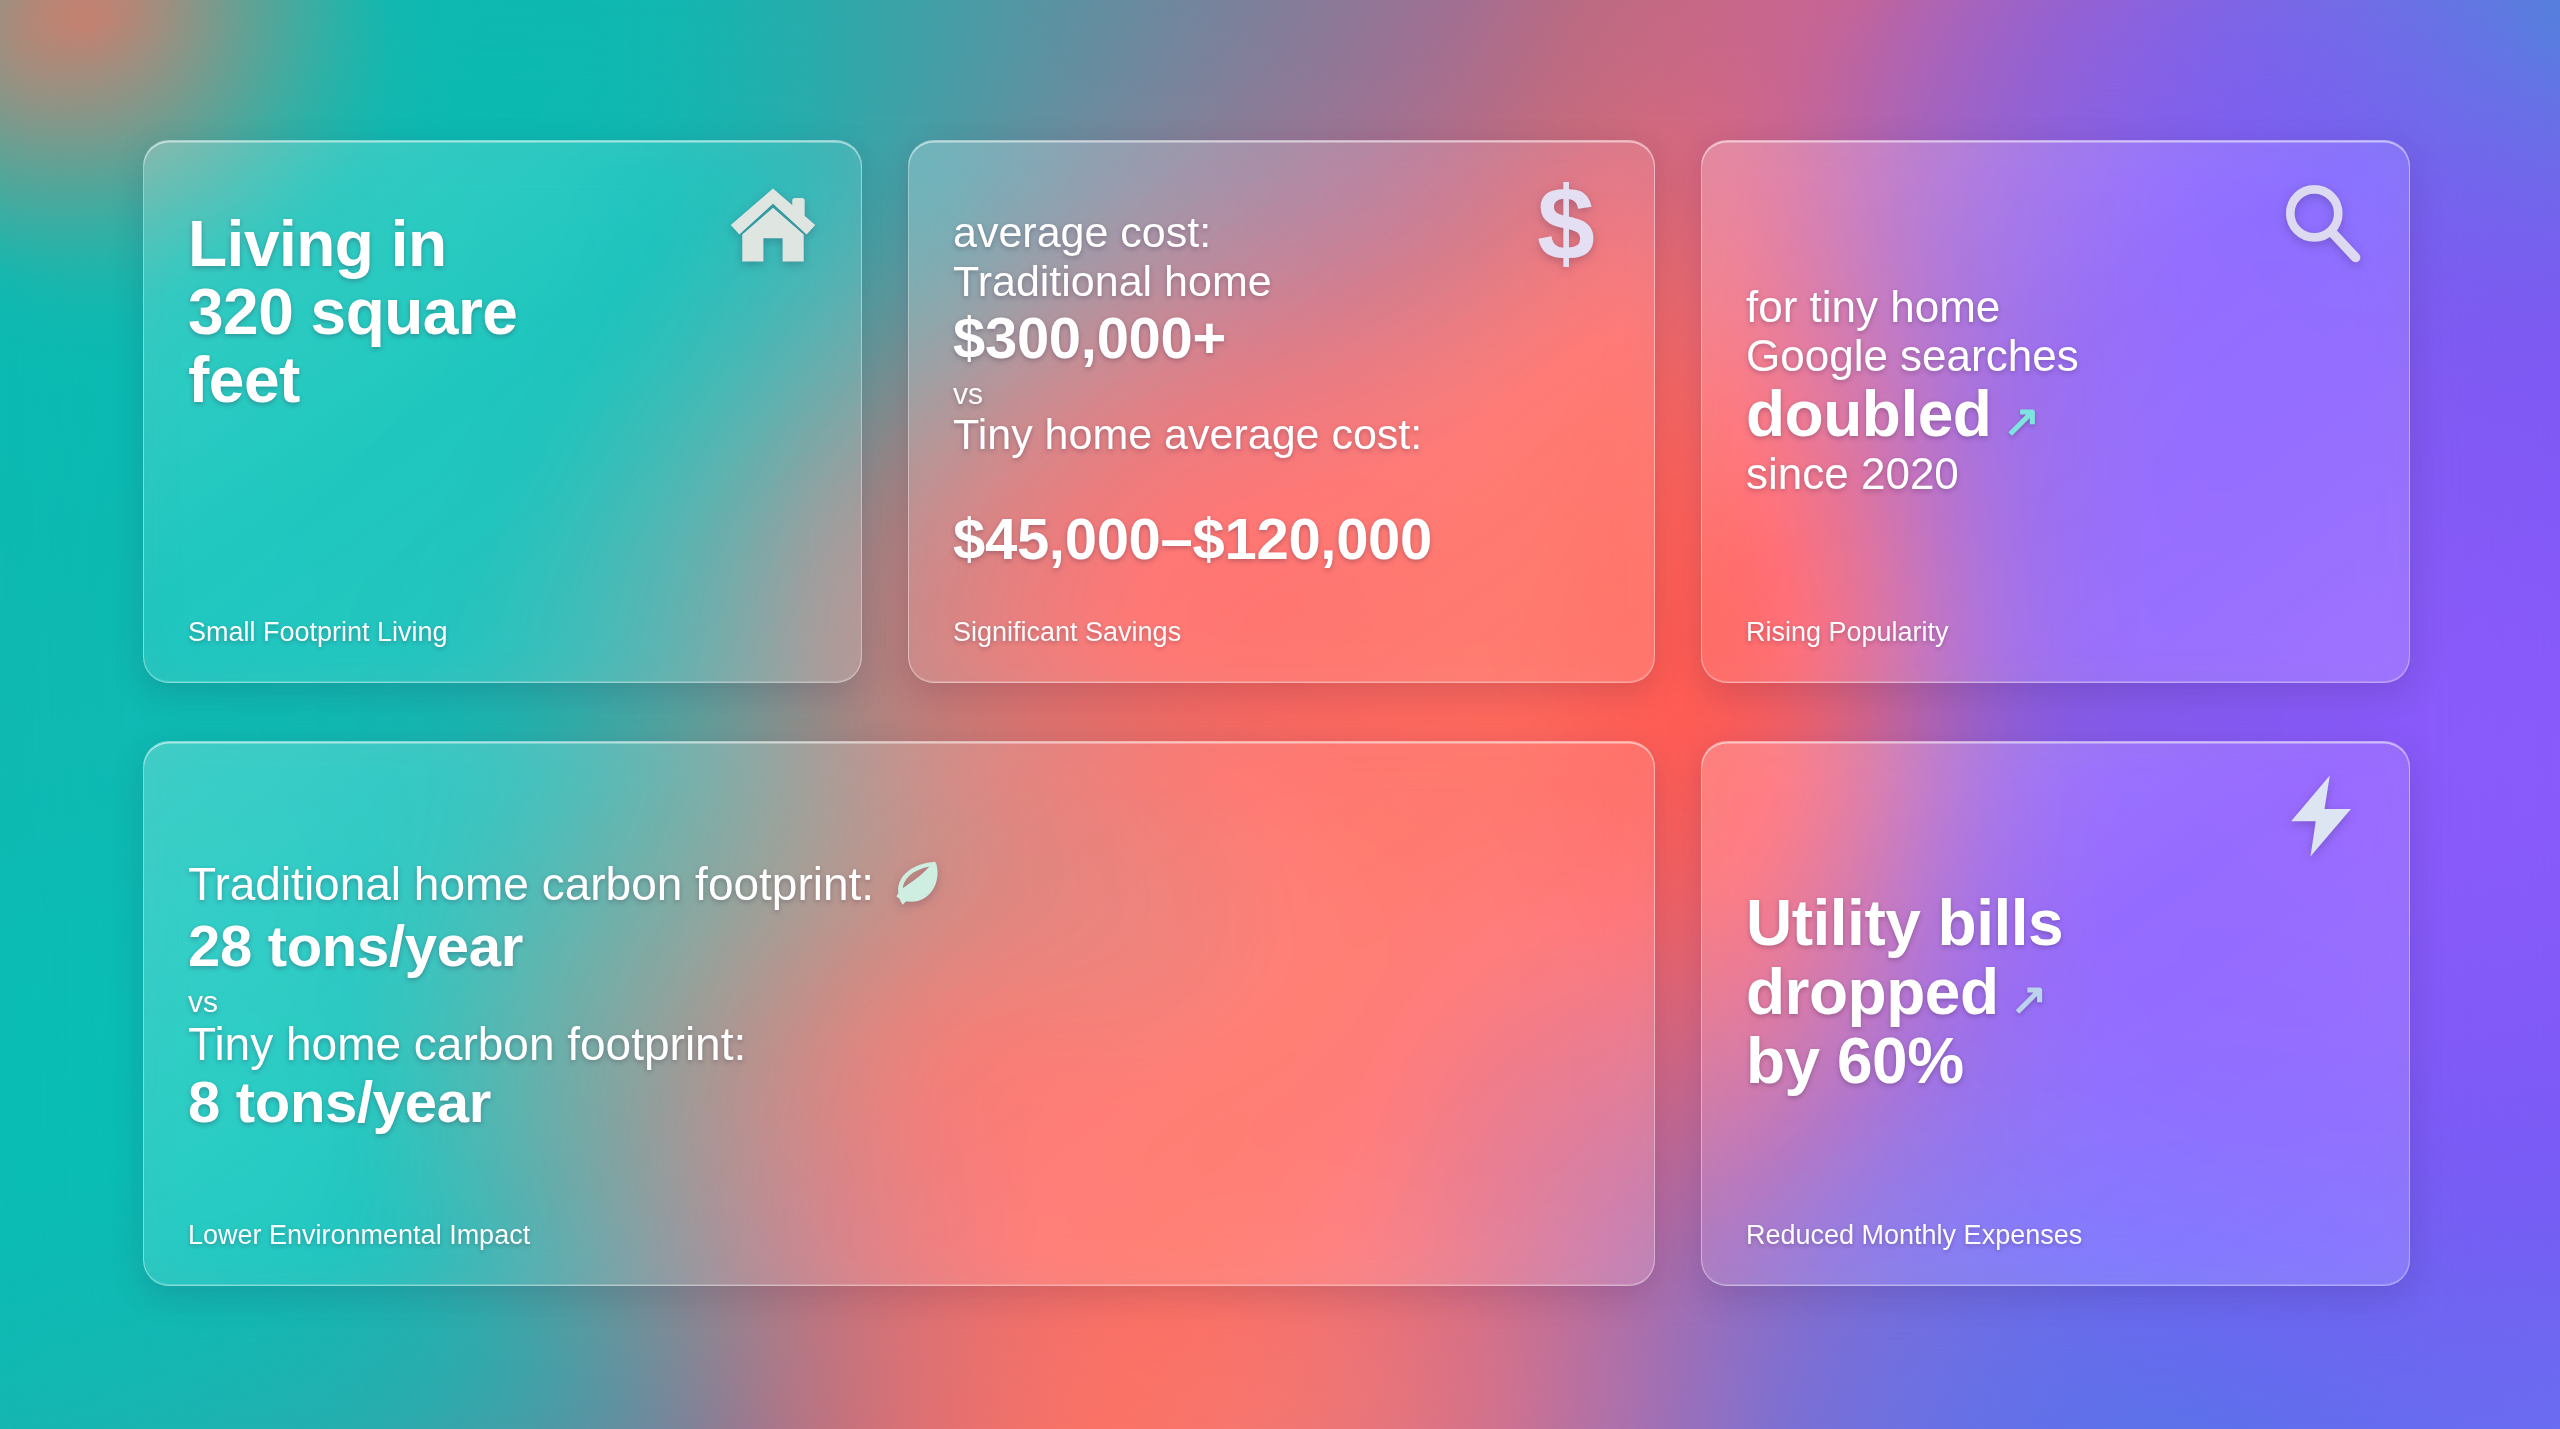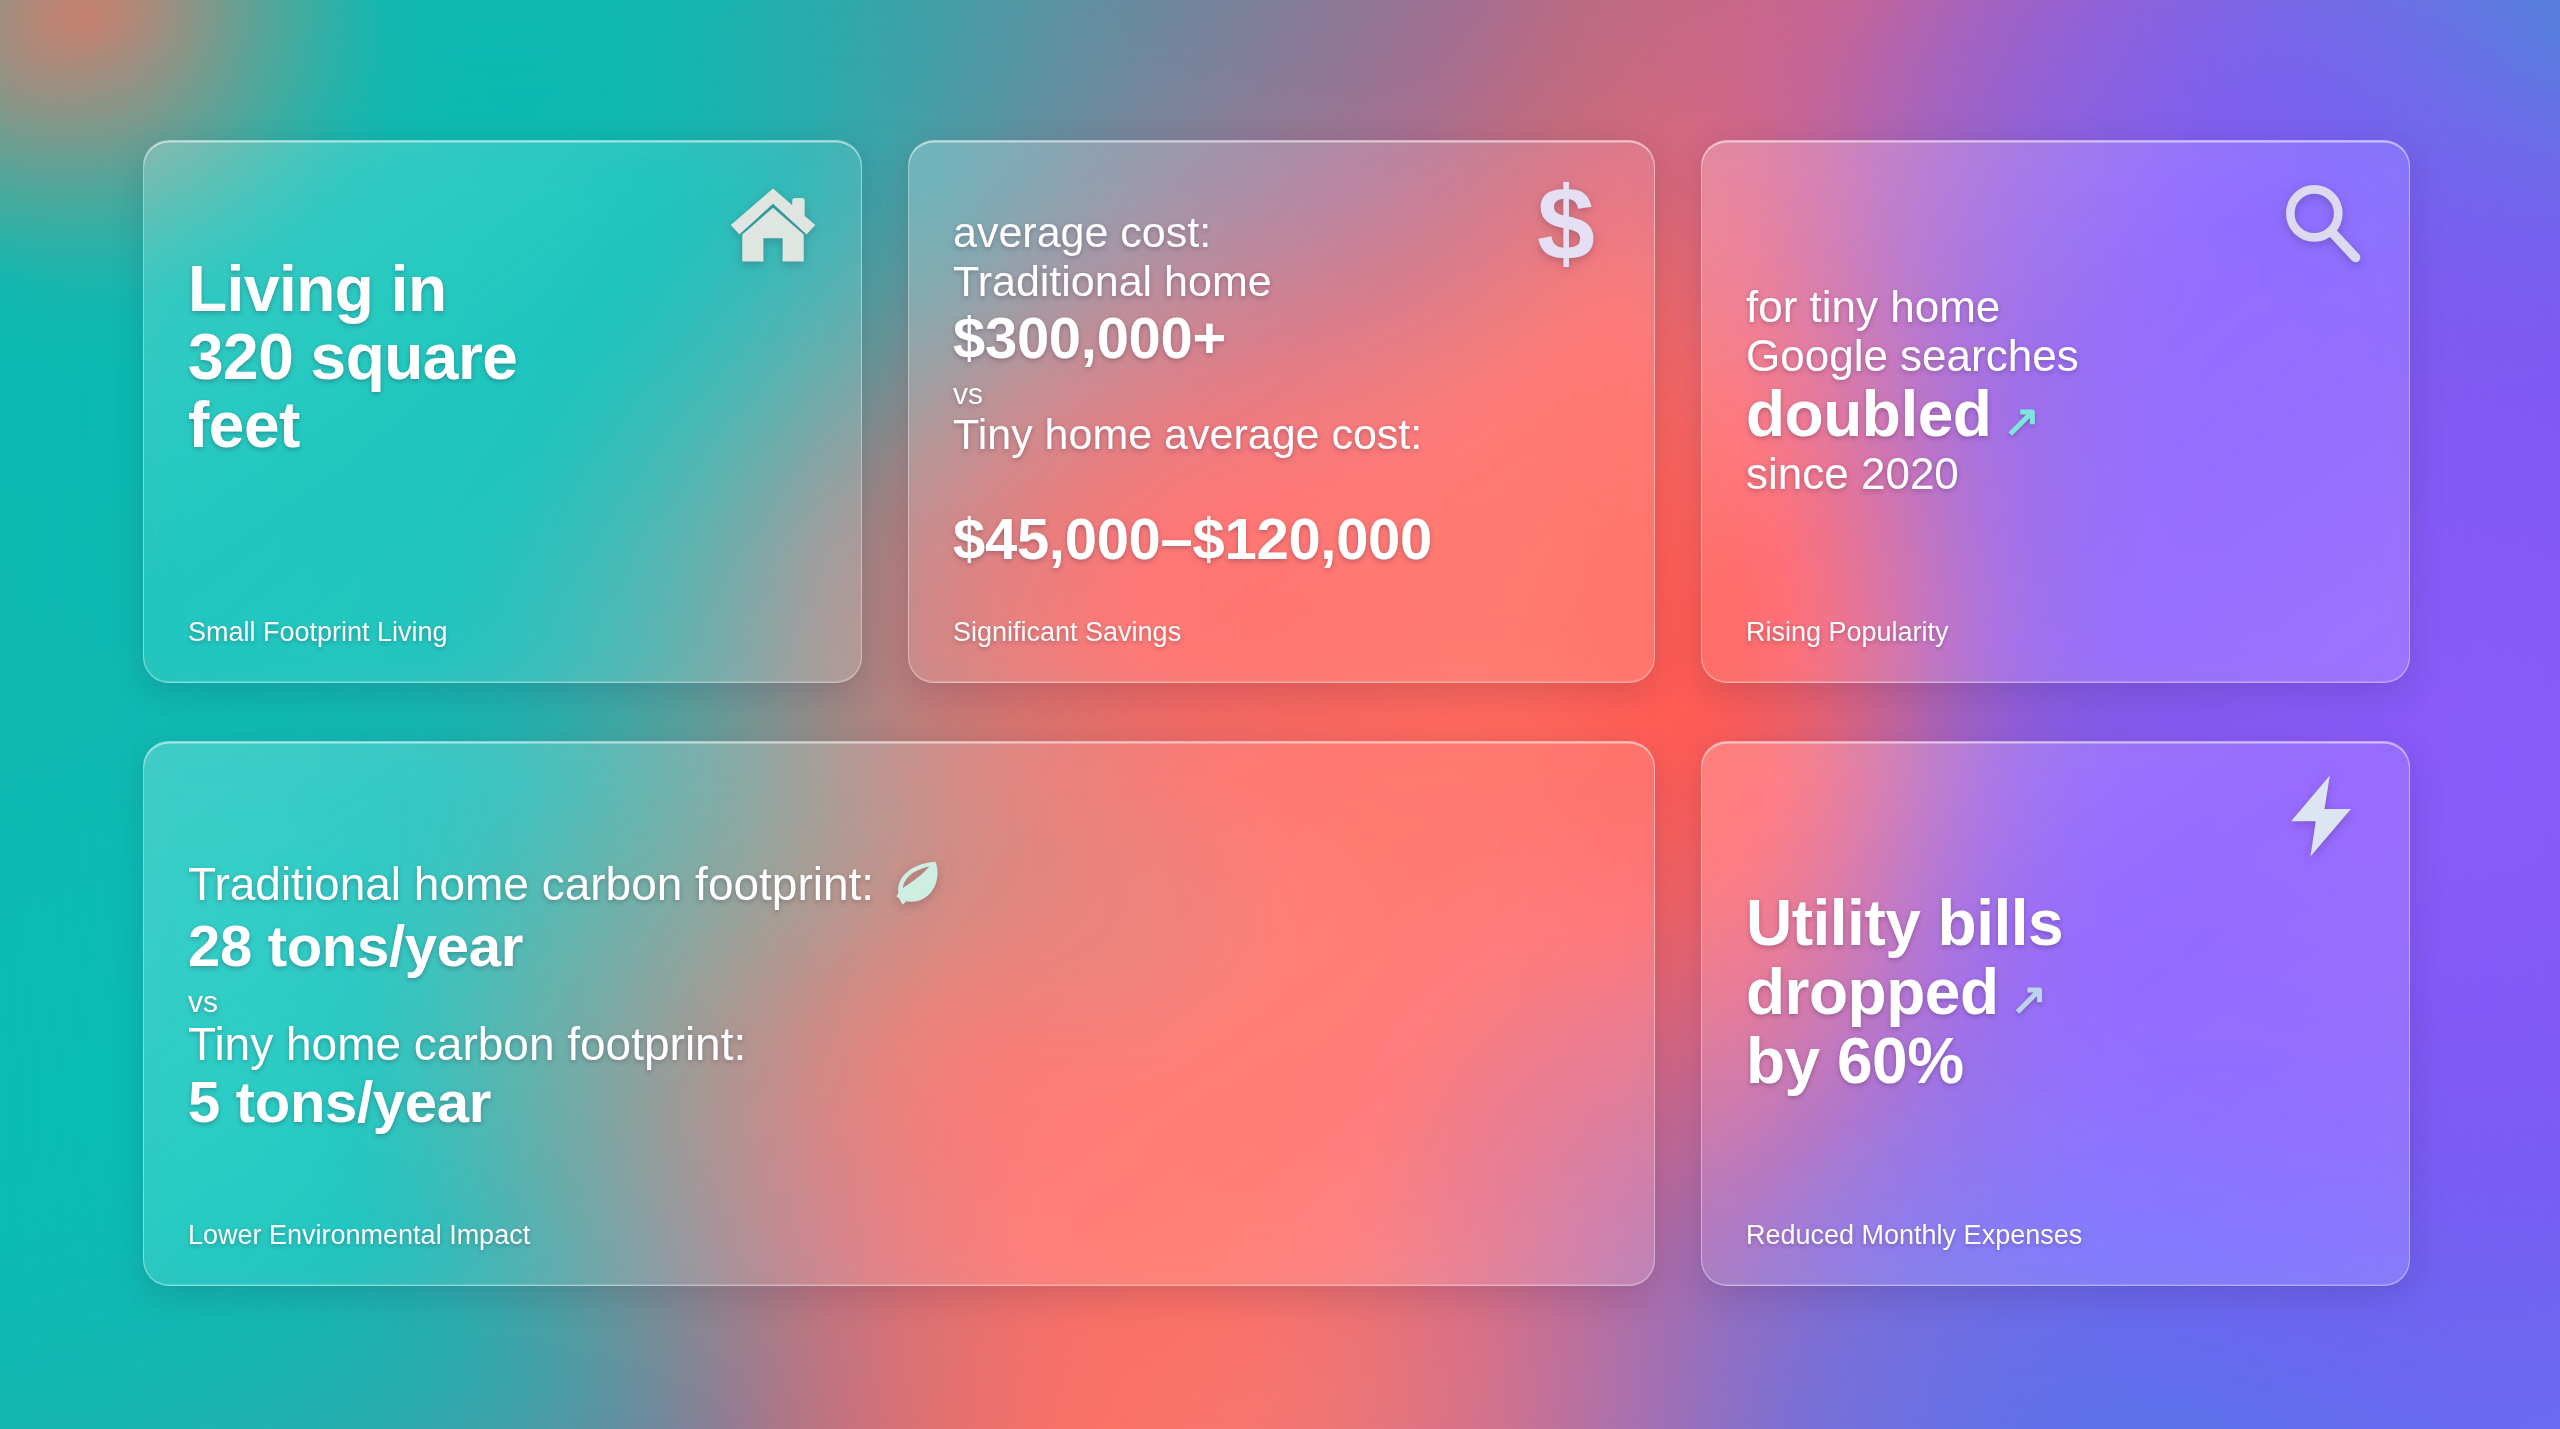--- a/index.html
+++ b/index.html
@@ -162,21 +162,21 @@
 
   <div class="card c1">
     <div class="card-icon">
       <svg viewBox="0 0 100 100" aria-hidden="true">
         <path d="M50 14 L94 52 L85 62 L50 30 L15 62 L6 52 Z" fill="#dfe5e0"></path>
         <path d="M50 34 L82 62 L82 90 L60 90 L60 66 L40 66 L40 90 L18 90 L18 62 Z" fill="#dfe5e0"></path>
         <rect x="70" y="24" width="13" height="22" rx="3" fill="#dfe5e0"></rect>
       </svg>
     </div>
     <div class="card-body">
-      <div class="headline" style="white-space:pre-line;margin-top:45px;">Living in
+      <div class="headline" style="white-space:pre-line;">Living in
 320 square
 feet</div>
     </div>
     <div class="caption">Small Footprint Living</div>
   </div>
 
   <div class="card c2">
     <div class="card-icon">
       <span class="icon-glyph" style="font-size:104px; color:#e5dff3;">$</span>
     </div>
@@ -216,21 +216,21 @@
         <span class="line-reg46" style="color:#fff;font-weight:400;line-height:1.14;text-shadow:0 2px 5px rgba(50,25,60,0.30);">Traditional home carbon footprint:</span>
         <span class="inline-leaf">
           <svg viewBox="0 0 100 100" aria-hidden="true">
             <path d="M78 10 C34 14 14 36 14 60 c0 10 3 18 8 24 l8-8 C24 70 22 64 22 58 c0-18 16-34 46-40 -14 16 -30 26 -44 36 -6 5 -10 10 -13 16 7 6 16 9 26 9 26 0 45-22 45-50 0-7 -1-13 -4-19z" fill="#cdeee0"></path>
           </svg>
         </span>
       </div>
       <div class="line-big58" style="color:#fff;font-weight:700;line-height:1.12;letter-spacing:-0.3px;text-shadow:0 2px 5px rgba(50,25,60,0.30);">28 tons/year</div>
       <div class="line-vs">vs</div>
       <div class="line-reg46" style="color:#fff;font-weight:400;line-height:1.14;text-shadow:0 2px 5px rgba(50,25,60,0.30);">Tiny home carbon footprint:</div>
-      <div class="line-big58" style="color:#fff;font-weight:700;line-height:1.12;letter-spacing:-0.3px;text-shadow:0 2px 5px rgba(50,25,60,0.30);">5 tons/year</div>
+      <div class="line-big58" style="color:#fff;font-weight:700;line-height:1.12;letter-spacing:-0.3px;text-shadow:0 2px 5px rgba(50,25,60,0.30);">8 tons/year</div>
     </div>
     <div class="caption">Lower Environmental Impact</div>
   </div>
 
   <div class="card c5">
     <div class="card-icon" style="top:30px;right:44px;width:88px;height:88px;">
       <svg viewBox="0 0 100 100" aria-hidden="true">
         <path d="M60 4 L16 56 L44 56 L38 96 L84 42 L54 42 Z" fill="#dde4f2"></path>
       </svg>
     </div>

